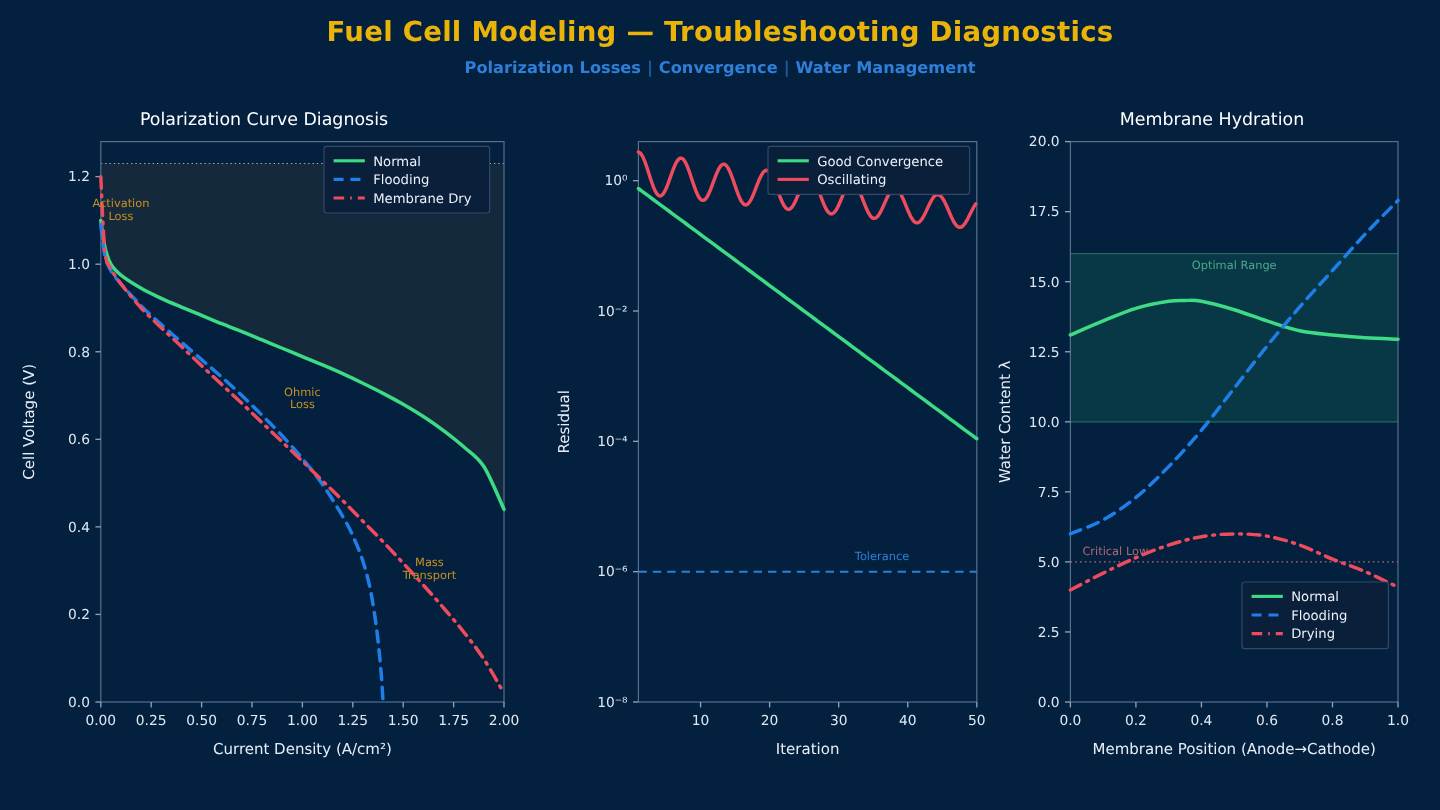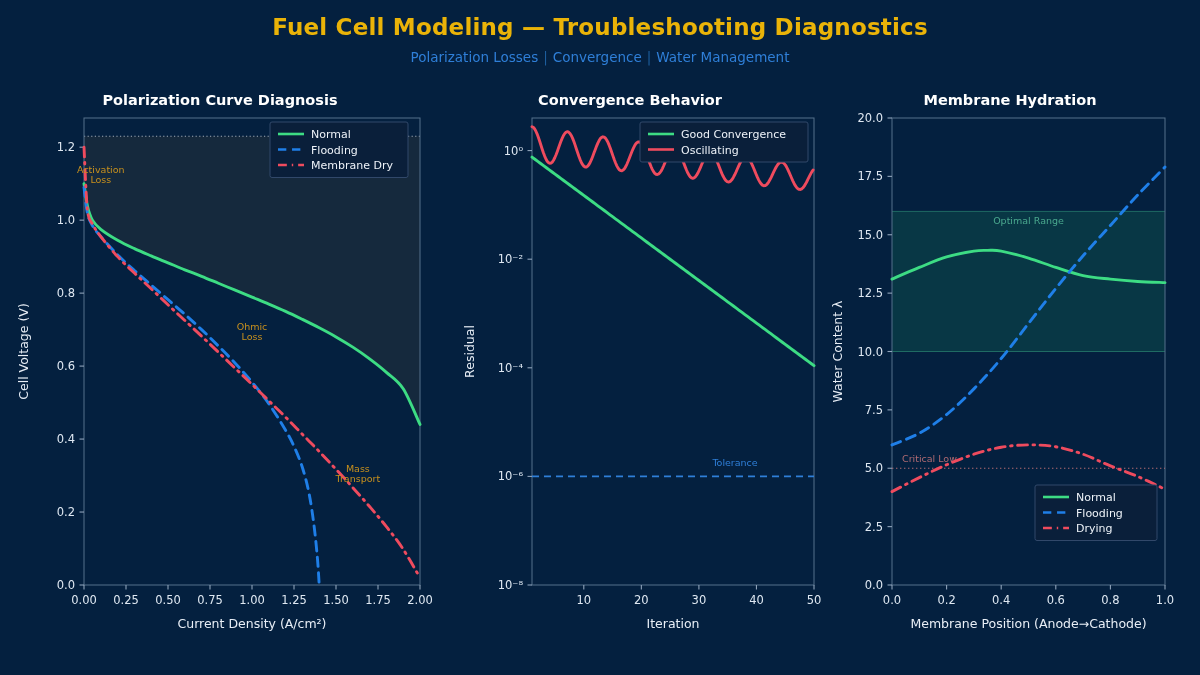--- a/index.html
+++ b/index.html
@@ -4,32 +4,32 @@
 <style>
   html,body{margin:0;padding:0;}
   body{
     width:1200px;height:675px;
     background:#04203f;
     font-family:"DejaVu Sans","Liberation Sans",sans-serif;
     overflow:hidden;
     position:relative;
   }
   #dash{position:absolute;inset:0;}
-  .hdr{position:absolute;left:0;right:0;text-align:center;}
+  .hdr{position:absolute;left:0;right:0;text-align:center;font-weight:bold;}
   .main-title{
     top:14px;font-size:23px;font-weight:bold;color:#eab308;letter-spacing:.2px;
   }
   .sub-title{
     top:49px;font-size:13.5px;color:#2f7fd8;
   }
   .sub-title .sep{color:#1d5e9e;padding:0 5px;}
   .panel{position:absolute;top:88px;height:575px;}
   .panel-title{
     position:absolute;top:4px;left:0;right:0;text-align:center;
-    font-size:14.5px;font-weight:bold;color:#ffffff;
+    font-size:14.5px;font-weight:normal;color:#ffffff;
   }
   svg{display:block;position:absolute;top:0;left:0;overflow:visible;}
   text{font-family:"DejaVu Sans","Liberation Sans",sans-serif;}
   .tick{font-size:11.5px;fill:#dfe8f2;}
   .axlbl{font-size:12.5px;fill:#e8eef6;}
   .lgd-txt{font-size:11px;fill:#edf2f8;}
   .anno{font-size:9.5px;}
   .tickmark{stroke:#8fa3ba;stroke-width:1.1;}
   .lgbox{fill:#0a1f3a;stroke:#31486a;stroke-width:1;}
 </style>
@@ -97,21 +97,20 @@
         <line x1="278" y1="46" x2="304" y2="46" stroke="#3ddc84" stroke-width="2.6" stroke-linecap="butt"></line>
         <text x="311" y="50" class="lgd-txt">Normal</text>
         <line x1="278" y1="61.5" x2="304" y2="61.5" stroke="#1f7fe8" stroke-width="2.6" stroke-linecap="butt" stroke-dasharray="8.32,5.720000000000001"></line>
         <text x="311" y="65.5" class="lgd-txt">Flooding</text>
         <line x1="278" y1="77" x2="304" y2="77" stroke="#ef4b5e" stroke-width="2.6" stroke-linecap="butt" stroke-dasharray="8.84,4.9399999999999995,1.4300000000000002,4.9399999999999995"></line>
         <text x="311" y="81" class="lgd-txt">Membrane Dry</text>
       </svg>
   </div>
 
   <div class="panel" id="panel1" style="left:440px;width:380px;">
-    <div class="panel-title">Convergence Behavior</div>
     <svg id="svg1" width="380" height="575">
         <rect x="92" y="30" width="282" height="467" fill="none" stroke="#55708c" stroke-width="1"></rect>
         <line x1="143.79591836734693" y1="497" x2="143.79591836734693" y2="501.5" class="tickmark"></line>
         <text x="143.79591836734693" y="516" class="tick" text-anchor="middle">10</text>
         <line x1="201.34693877551018" y1="497" x2="201.34693877551018" y2="501.5" class="tickmark"></line>
         <text x="201.34693877551018" y="516" class="tick" text-anchor="middle">20</text>
         <line x1="258.8979591836735" y1="497" x2="258.8979591836735" y2="501.5" class="tickmark"></line>
         <text x="258.8979591836735" y="516" class="tick" text-anchor="middle">30</text>
         <line x1="316.44897959183675" y1="497" x2="316.44897959183675" y2="501.5" class="tickmark"></line>
         <text x="316.44897959183675" y="516" class="tick" text-anchor="middle">40</text>

